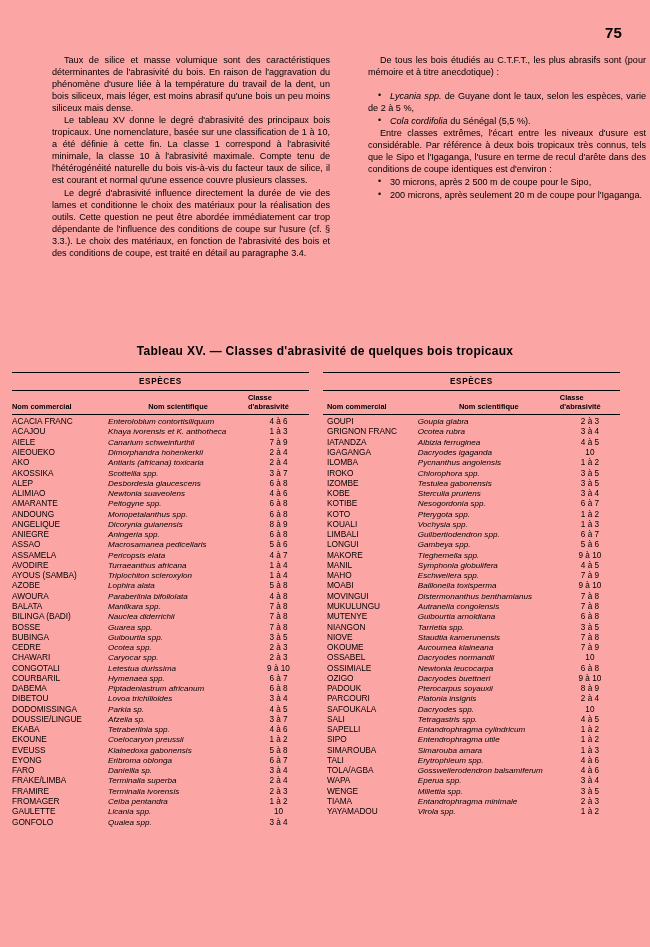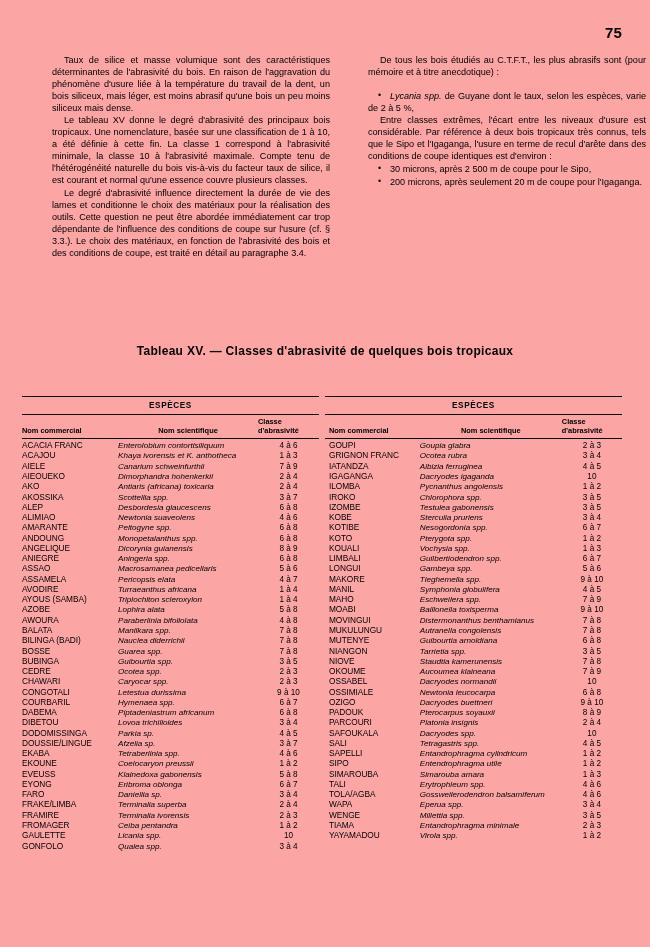--- a/index.html
+++ b/index.html
@@ -82,26 +82,25 @@
     width: 650px;
     text-align: center;
     font-size: 12px;
     font-weight: bold;
     letter-spacing: 0.3px;
   }
 
   
   .tables {
     position: absolute;
-    left: 22px;
+    left: 12px;
     top: 372px;
     width: 608px;
     display: flex;
-    gap: 6px;
-    margin-top: 24px;
+    gap: 14px;
   }
   .tbl {
     width: 297px;
     font-size: 8.2px;
   }
   .rule-top {
     border-top: 1.6px solid #000;
     height: 0;
   }
   .rule-thin {
@@ -166,20 +165,21 @@
     <div class="text-col">
       <p>Taux de silice et masse volumique sont des caractéristiques déterminantes de l'abrasivité du bois. En raison de l'aggravation du phénomène d'usure liée à la température du travail de la dent, un bois siliceux, mais léger, est moins abrasif qu'une bois un peu moins siliceux mais dense.</p>
       <p>Le tableau XV donne le degré d'abrasivité des principaux bois tropicaux. Une nomenclature, basée sur une classification de 1 à 10, a été définie à cette fin. La classe 1 correspond à l'abrasivité minimale, la classe 10 à l'abrasivité maximale. Compte tenu de l'hétérogénéité naturelle du bois vis-à-vis du facteur taux de silice, il est courant et normal qu'une essence couvre plusieurs classes.</p>
       <p>Le degré d'abrasivité influence directement la durée de vie des lames et conditionne le choix des matériaux pour la réalisation des outils. Cette question ne peut être abordée immédiatement car trop dépendante de l'influence des conditions de coupe sur l'usure (cf. § 3.3.). Le choix des matériaux, en fonction de l'abrasivité des bois et des conditions de coupe, est traité en détail au paragraphe 3.4.</p>
     </div>
 
     <div class="text-col">
       <p>De tous les bois étudiés au C.T.F.T., les plus abrasifs sont (pour mémoire et à titre anecdotique) :</p>
       <ul class="bullets" style="margin-top:11px">
         <li><i>Lycania spp.</i><span> de Guyane dont le taux, selon les espèces, varie de 2 à 5 %,</span></li>
+        <li><i>Cola cordifolia</i><span> du Sénégal (5,5 %).</span></li>
       </ul>
       <p>Entre classes extrêmes, l'écart entre les niveaux d'usure est considérable. Par référence à deux bois tropicaux très connus, tels que le Sipo et l'Igaganga, l'usure en terme de recul d'arête dans des conditions de coupe identiques est d'environ :</p>
       <ul class="bullets">
         <li>30 microns, après 2 500 m de coupe pour le Sipo,</li>
         <li>200 microns, après seulement 20 m de coupe pour l'Igaganga.</li>
       </ul>
     </div>
 
   </div>
 

